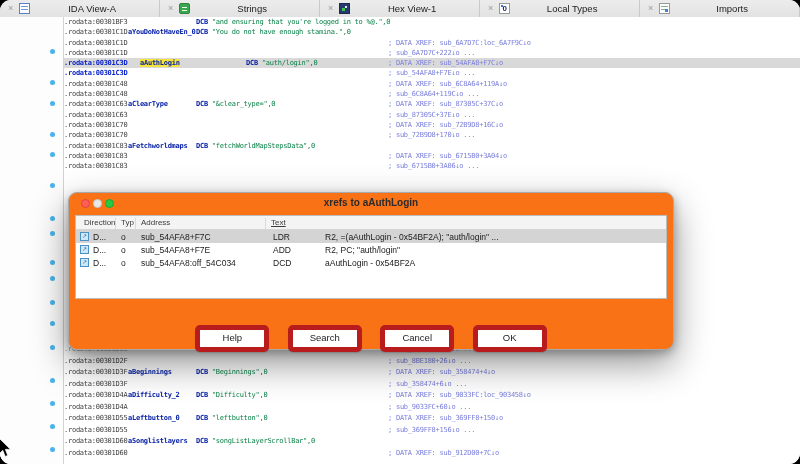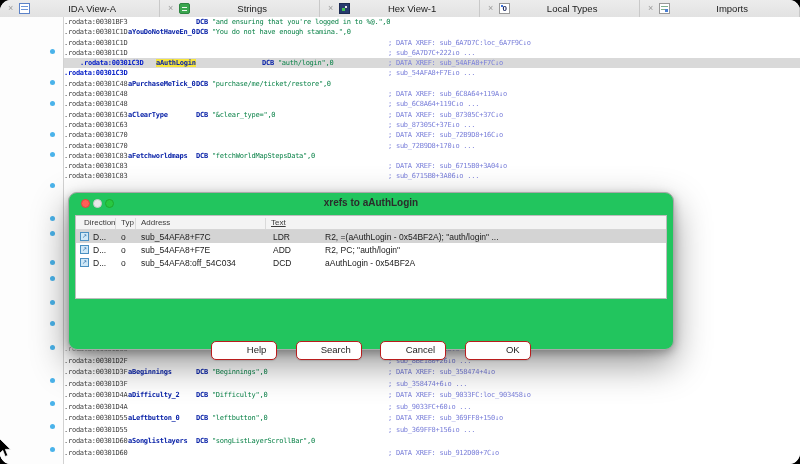--- a/index.html
+++ b/index.html
@@ -41,28 +41,28 @@
   .listing-bottom{top:327px;height:120px;}
   .asm-row{position:relative;display:block;}
   .listing-top .asm-row{height:10.3px;line-height:10.3px;}
   .listing-bottom .asm-row{height:11.5px;line-height:11.5px;}
   .addr{display:inline-block;width:64px;color:#3f3f3f;vertical-align:top;}
   .nm{display:inline-block;width:68px;vertical-align:top;}
   .nm-t{color:#0a23a8;font-weight:bold;}
   .kw{color:#0a23a8;font-weight:bold;margin-right:4px;}
   .str{color:#0a8248;}
   .cmt{position:absolute;left:324px;color:#7b80da;}
-  .asm-row.selected{background:#d9d9d9;padding-left:16px;}
+  .asm-row.selected{background:#d9d9d9;}
   .asm-row.selected .addr{color:#0a23c8;font-weight:bold;}
   .asm-row.selected .nm{margin-left:12px;width:106px;}
   .addr.seladdr{color:#0a23c8;font-weight:bold;}
   .nm-t.hl{background:#f4e33c;}
   .asm-row.dim{opacity:.55;}
   
-  .dialog{position:absolute;left:68px;top:175px;width:604px;height:156px;background:#22c55e;
+  .dialog{position:absolute;left:68px;top:175px;width:604px;height:156px;background:#f97316;
           border:1px solid #a9a9a9;border-radius:9px;
           box-shadow:0 14px 36px rgba(0,0,0,.42),0 3px 10px rgba(0,0,0,.28);}
   .dlg-titlebar{position:absolute;top:0;left:0;right:0;height:21px;}
   .traffic{position:absolute;top:6px;width:9px;height:9px;border-radius:50%;box-sizing:border-box;}
   .t-red{left:12px;background:#ff5f57;border:1px solid #e0443e;}
   .t-yellow{left:24px;background:#e8e8e8;border:1px solid #c9c9c9;}
   .t-green{left:36px;background:#28c840;border:1px solid #1fa82f;}
   .dlg-title{position:absolute;top:4px;left:60px;right:60px;text-align:center;font-size:10px;font-weight:bold;color:#2b2b2b;}
   .dlg-table{position:absolute;left:6px;right:6px;top:22px;height:82px;background:#fff;border:1px solid #bdbdbd;overflow:hidden;}
   .dlg-header{position:relative;height:13px;background:#f4f4f4;border-bottom:1px solid #d6d6d6;
@@ -74,23 +74,23 @@
   .xref-row{position:relative;height:13px;font-size:8.5px;color:#1a1a1a;}
   .xref-row.selected{background:#d4d4d4;}
   .xref-row span{position:absolute;top:2px;white-space:nowrap;}
   .x-icon{left:4px;top:2px;width:9px;height:9px;background:#cfe8f7;border:1px solid #4a90c2;box-sizing:border-box;
           font-size:6px;line-height:7px;text-align:center;color:#1a5fa0;}
   .x-dir{left:17px;} .x-typ{left:45px;} .x-addr{left:65px;} .x-mnem{left:197px;} .x-ops{left:249px;}
   .dlg-status{position:absolute;left:0;right:0;top:106px;height:18px;background:#e7e7e7;
               border-top:1px solid #d0d0d0;border-bottom:1px solid #d0d0d0;
               font-size:9px;color:#2e2e2e;line-height:18px;padding-left:10px;box-sizing:border-box;}
   .dlg-buttons{position:absolute;left:0;right:0;top:132px;height:20px;text-align:center;}
-  .dlg-btn{display:inline-block;min-width:44px;height:17px;line-height:16px;padding:0 10px;margin:16px 7px;
-           background:#fff;border:1px solid #b91c1c;border-radius:5px;font-size:9.5px;color:#1d1d1d;
-           box-shadow:0 1px 1px rgba(0,0,0,.12);text-align:right;}
+  .dlg-btn{display:inline-block;min-width:44px;height:17px;line-height:16px;padding:0 10px;margin:0 7px;
+           background:#fff;border:5px solid #b91c1c;border-radius:5px;font-size:9.5px;color:#1d1d1d;
+           box-shadow:0 1px 1px rgba(0,0,0,.12);}
   
   .cursor{position:absolute;left:-2px;top:420px;z-index:50;}
 </style>
 </head>
 <body>
 
 <div class="window">
 
   <div class="tabbar">
 
@@ -185,23 +185,20 @@
         </div>
 
         <div class="asm-row selected">
           <span class="addr">.rodata:00301C3D</span><span class="nm"><span class="nm-t hl">aAuthLogin</span></span><span class="kw">DCB</span><span class="str">"auth/login",0</span><span class="cmt">; DATA XREF: sub_54AFA8+F7C↓o</span>
         </div>
 
         <div class="asm-row">
           <span class="addr seladdr">.rodata:00301C3D</span><span class="nm"><span class="nm-t"></span></span><span class="kw"></span><span class="str"></span><span class="cmt">; sub_54AFA8+F7E↓o ...</span>
         </div>
 
-        <div class="asm-row">
-          <span class="addr">.rodata:00301C48</span><span class="nm"><span class="nm-t">aPurchaseMeTick_0</span></span><span class="kw">DCB</span><span class="str">"purchase/me/ticket/restore",0</span><span class="cmt"></span>
-        </div>
 
         <div class="asm-row">
           <span class="addr">.rodata:00301C48</span><span class="nm"><span class="nm-t"></span></span><span class="kw"></span><span class="str"></span><span class="cmt">; DATA XREF: sub_6C8A64+119A↓o</span>
         </div>
 
         <div class="asm-row">
           <span class="addr">.rodata:00301C48</span><span class="nm"><span class="nm-t"></span></span><span class="kw"></span><span class="str"></span><span class="cmt">; sub_6C8A64+119C↓o ...</span>
         </div>
 
         <div class="asm-row">

